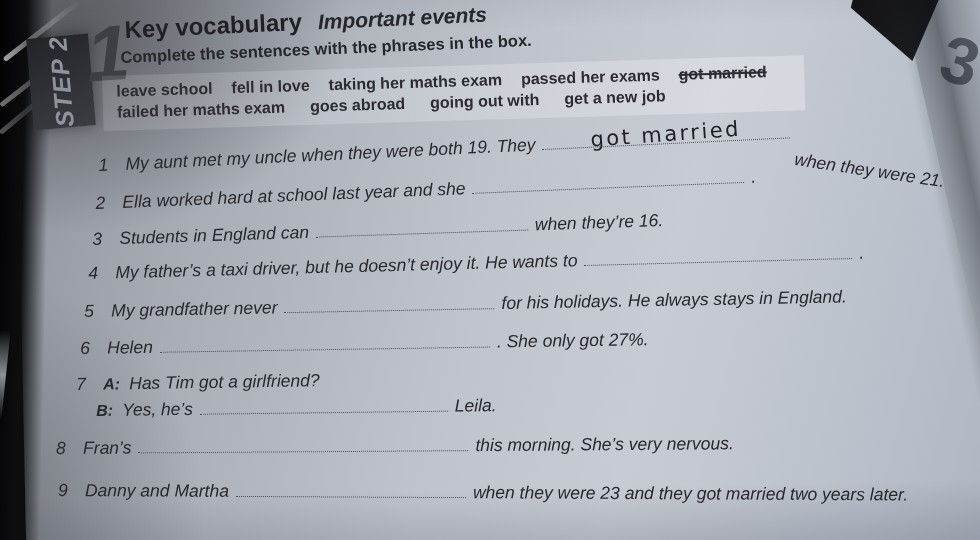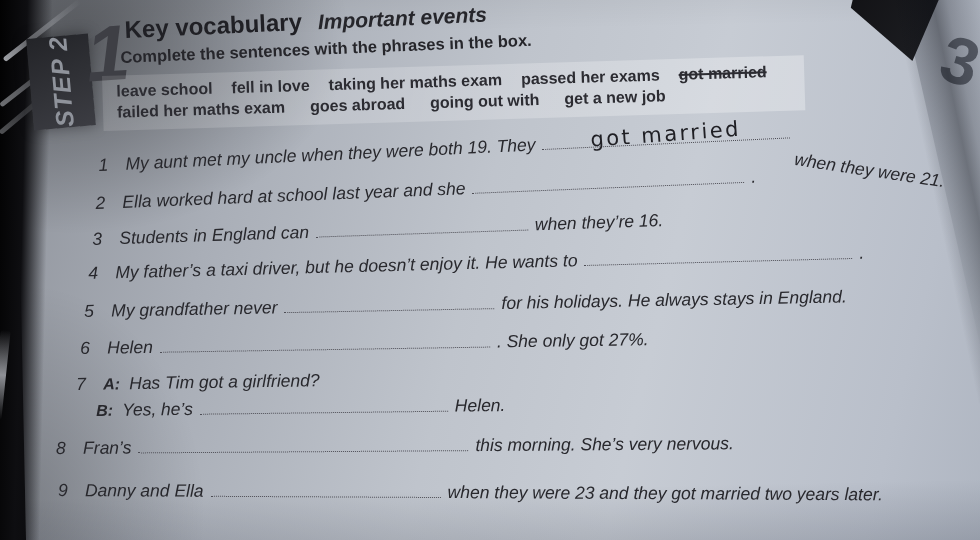--- a/index.html
+++ b/index.html
@@ -186,24 +186,24 @@
   </div>
 
   <div class="line l6">
     <span class="num">6</span><span>Helen</span><span class="blank" style="width:330px"></span><span>. She only got 27%.</span>
   </div>
 
   <div class="line l7a">
     <span class="num">7</span><span class="lbl">A:</span><span>Has Tim got a girlfriend?</span>
   </div>
   <div class="line l7b">
-    <span class="lbl">B:</span><span>Yes, he’s</span><span class="blank" style="width:248px"></span><span>Helen.</span>
+    <span class="lbl">B:</span><span>Yes, he’s</span><span class="blank" style="width:248px"></span><span>Leila.</span>
   </div>
 
   <div class="line l8">
     <span class="num">8</span><span>Fran’s</span><span class="blank" style="width:330px"></span><span>this morning. She’s very nervous.</span>
   </div>
 
   <div class="line l9">
-    <span class="num">9</span><span>Danny and Ella</span><span class="blank" style="width:230px"></span><span>when they were 23 and they got married two years later.</span>
+    <span class="num">9</span><span>Danny and Martha</span><span class="blank" style="width:230px"></span><span>when they were 23 and they got married two years later.</span>
   </div>
 
 </div>
 
 </body></html>

